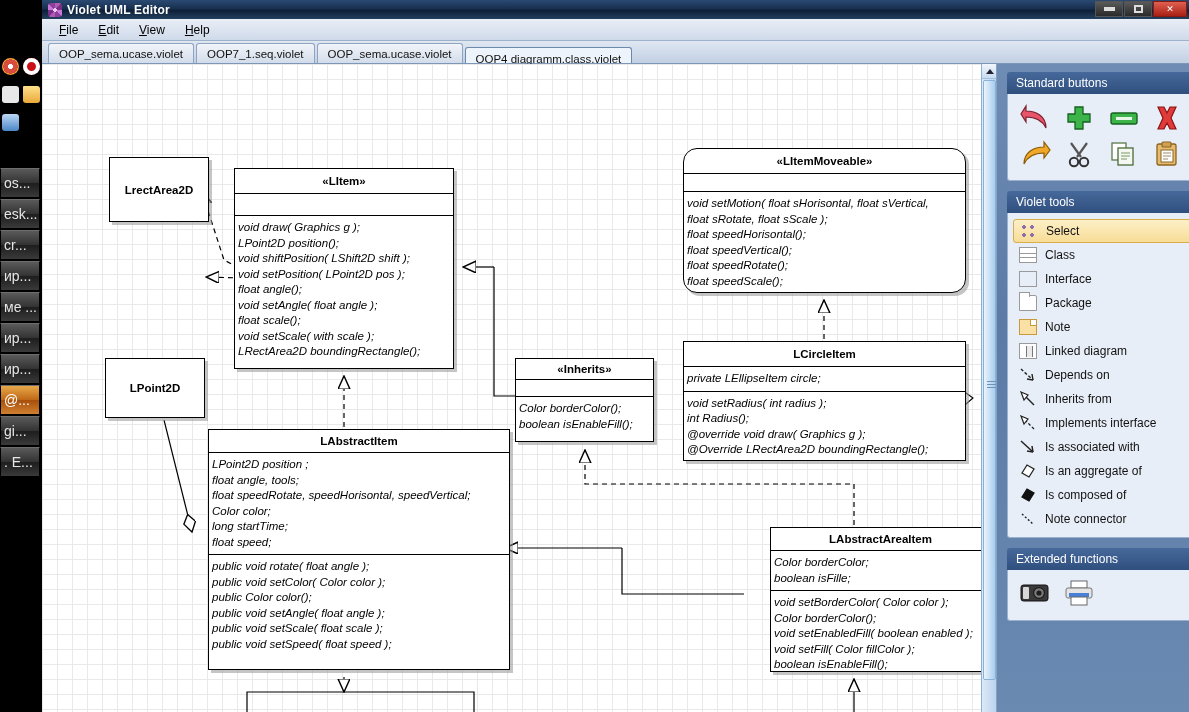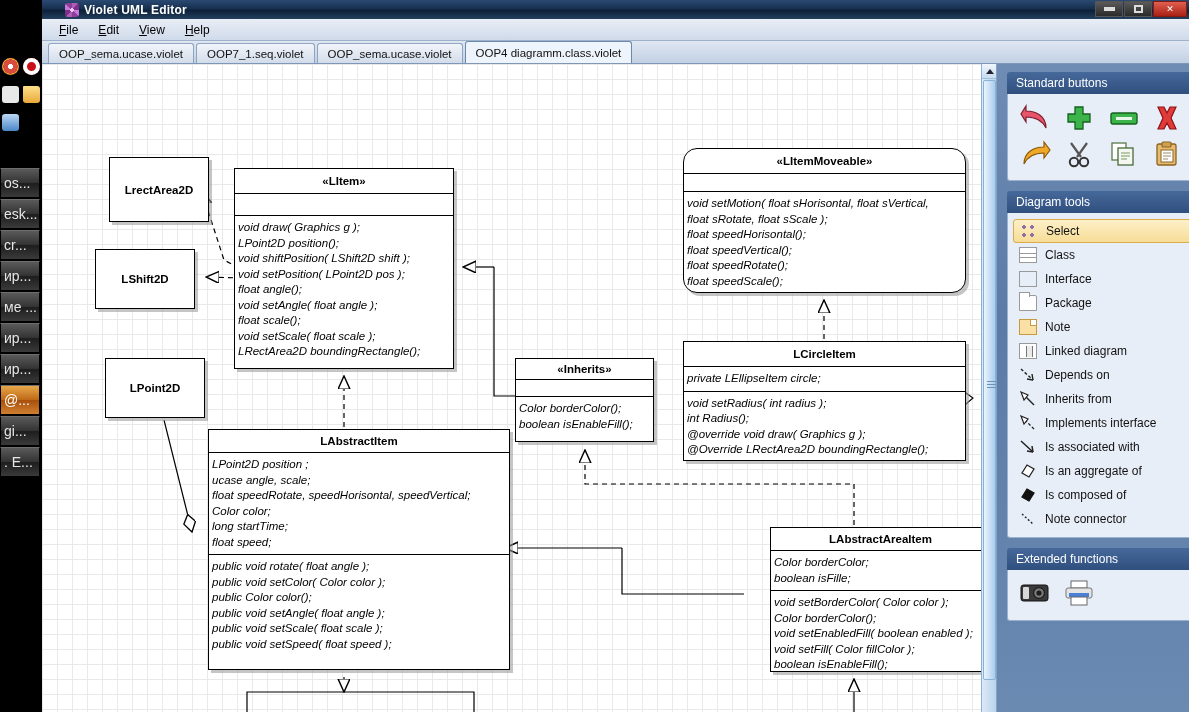--- a/index.html
+++ b/index.html
@@ -41,21 +41,21 @@
 
   
   .win {
     position: absolute; left: 42px; top: 0; width: 1147px; height: 712px;
     background: #d6dde8;
   }
   .titlebar {
     height: 19px; width: 100%;
     background: linear-gradient(180deg,#2b4a73 0%,#17304f 45%,#0d2038 55%,#23405f 100%);
     display: flex; align-items: center; color: #fff;
-    font-size: 12px; font-weight: bold; position: relative; padding-left: 17px;
+    font-size: 12px; font-weight: bold; position: relative;
   }
   .title-ic {
     width: 14px; height: 14px; margin: 0 5px 0 6px; flex: 0 0 auto;
     background:
       radial-gradient(circle at 50% 50%, #f0c8f0 0 18%, transparent 18%),
       conic-gradient(#b05cb0 0 12%, #7a2f8a 12% 25%, #c878d8 25% 37%, #8c3f9c 37% 50%,
                      #b05cb0 50% 62%, #7a2f8a 62% 75%, #c878d8 75% 87%, #8c3f9c 87% 100%);
       border-radius: 3px;
   }
   .title-text { letter-spacing: .2px; }
@@ -87,21 +87,21 @@
     border-bottom: 1px solid #7e96b8;
   }
   .tab {
     height: 20px; padding: 0 10px; font-size: 11.5px; line-height: 20px;
     background: linear-gradient(180deg,#f2f5fa,#d2dcea);
     border: 1px solid #8ea4c0; border-bottom: none;
     border-radius: 3px 3px 0 0; color: #111; white-space: nowrap;
   }
   .tab.active {
     background: #eef4fb; border-color: #6d88ad;
-    height: 22px; line-height: 22px; font-weight: normal;
+    height: 16px; line-height: 22px; font-weight: normal;
   }
 
   
   .canvas-wrap {
     position: absolute; left: 0; top: 64px; width: 955px; height: 648px;
     background: #fff; overflow: hidden; border-right: 1px solid #8aa0bd;
   }
   .grid {
     position: absolute; left: 0; top: 0; width: 940px; height: 648px;
     background-color: #fff;
@@ -316,40 +316,37 @@
         <g fill="#fff" stroke="#000" stroke-width="1.1">
           <path d="M924,329 L931,334 L924,340 L917,334 z"></path>
           <path d="M924,528 L931,533 L924,539 L917,533 z"></path>
         </g>
       </svg>
 
       <div class="node plain" style="left:67px;top:93px;width:100px;height:65px;">
         <div class="title">LrectArea2D</div>
       </div>
 
-      <div class="node plain" style="left:53px;top:185px;width:100px;height:60px;">
-        <div class="title">LShift2D</div>
-      </div>
 
       <div class="node plain" style="left:63px;top:294px;width:100px;height:60px;">
         <div class="title">LPoint2D</div>
       </div>
 
       <div class="node" style="left:192px;top:104px;width:220px;height:201px;">
         <div class="title">«LItem»</div>
         <div class="sep compart" style="height:22px;"></div>
         <div class="sep compart">
           <div class="ln">void draw( Graphics g );</div>
           <div class="ln">LPoint2D position();</div>
           <div class="ln">void shiftPosition( LShift2D shift );</div>
           <div class="ln">void setPosition( LPoint2D pos );</div>
           <div class="ln">float angle();</div>
           <div class="ln">void setAngle( float angle );</div>
           <div class="ln">float scale();</div>
-          <div class="ln">void setScale( float scale );</div>
+          <div class="ln">void setScale( with scale );</div>
           <div class="ln">LRectArea2D boundingRectangle();</div>
         </div>
       </div>
 
       <div class="node" style="left:641px;top:84px;width:283px;height:145px;border-radius:14px;">
         <div class="title">«LItemMoveable»</div>
         <div class="sep compart" style="height:18px;"></div>
         <div class="sep compart">
           <div class="ln">void setMotion( float sHorisontal, float sVertical,</div>
           <div class="ln"> float sRotate, float sScale );</div>
@@ -379,21 +376,21 @@
         <div class="sep compart">
           <div class="ln">Color borderColor();</div>
           <div class="ln">boolean isEnableFill();</div>
         </div>
       </div>
 
       <div class="node" style="left:166px;top:365px;width:302px;height:241px;">
         <div class="title" style="padding:5px 4px;">LAbstractItem</div>
         <div class="sep compart">
           <div class="ln">LPoint2D position ;</div>
-          <div class="ln">ucase angle, scale;</div>
+          <div class="ln">float angle, tools;</div>
           <div class="ln">float speedRotate, speedHorisontal, speedVertical;</div>
           <div class="ln">Color color;</div>
           <div class="ln">long startTime;</div>
           <div class="ln">float speed;</div>
         </div>
         <div class="sep compart">
           <div class="ln">public void rotate( float angle );</div>
           <div class="ln">public void setColor( Color color );</div>
           <div class="ln">public Color color();</div>
           <div class="ln">public void setAngle( float angle );</div>
@@ -483,21 +480,21 @@
                 <rect x="8" y="10" width="12" height="12" fill="#fff" stroke="#8a6420" stroke-width="1"></rect>
                 <path d="M10,13 H18 M10,16 H18 M10,19 H15" stroke="#9a8a6a" stroke-width="1"></path>
               </svg>
             </div>
           </div>
         </div>
       </div>
 
       <div class="panel">
         <div class="panel-head">
-          <span>Diagram tools</span>
+          <span>Violet tools</span>
 
         </div>
         <div class="panel-body" style="padding:6px 5px;">
           <div class="tool sel">
             <span class="tico ti-select"></span>
             <span class="tlabel">Select</span>
           </div>
           <div class="tool">
             <span class="tico ti-class"></span>
             <span class="tlabel">Class</span>

